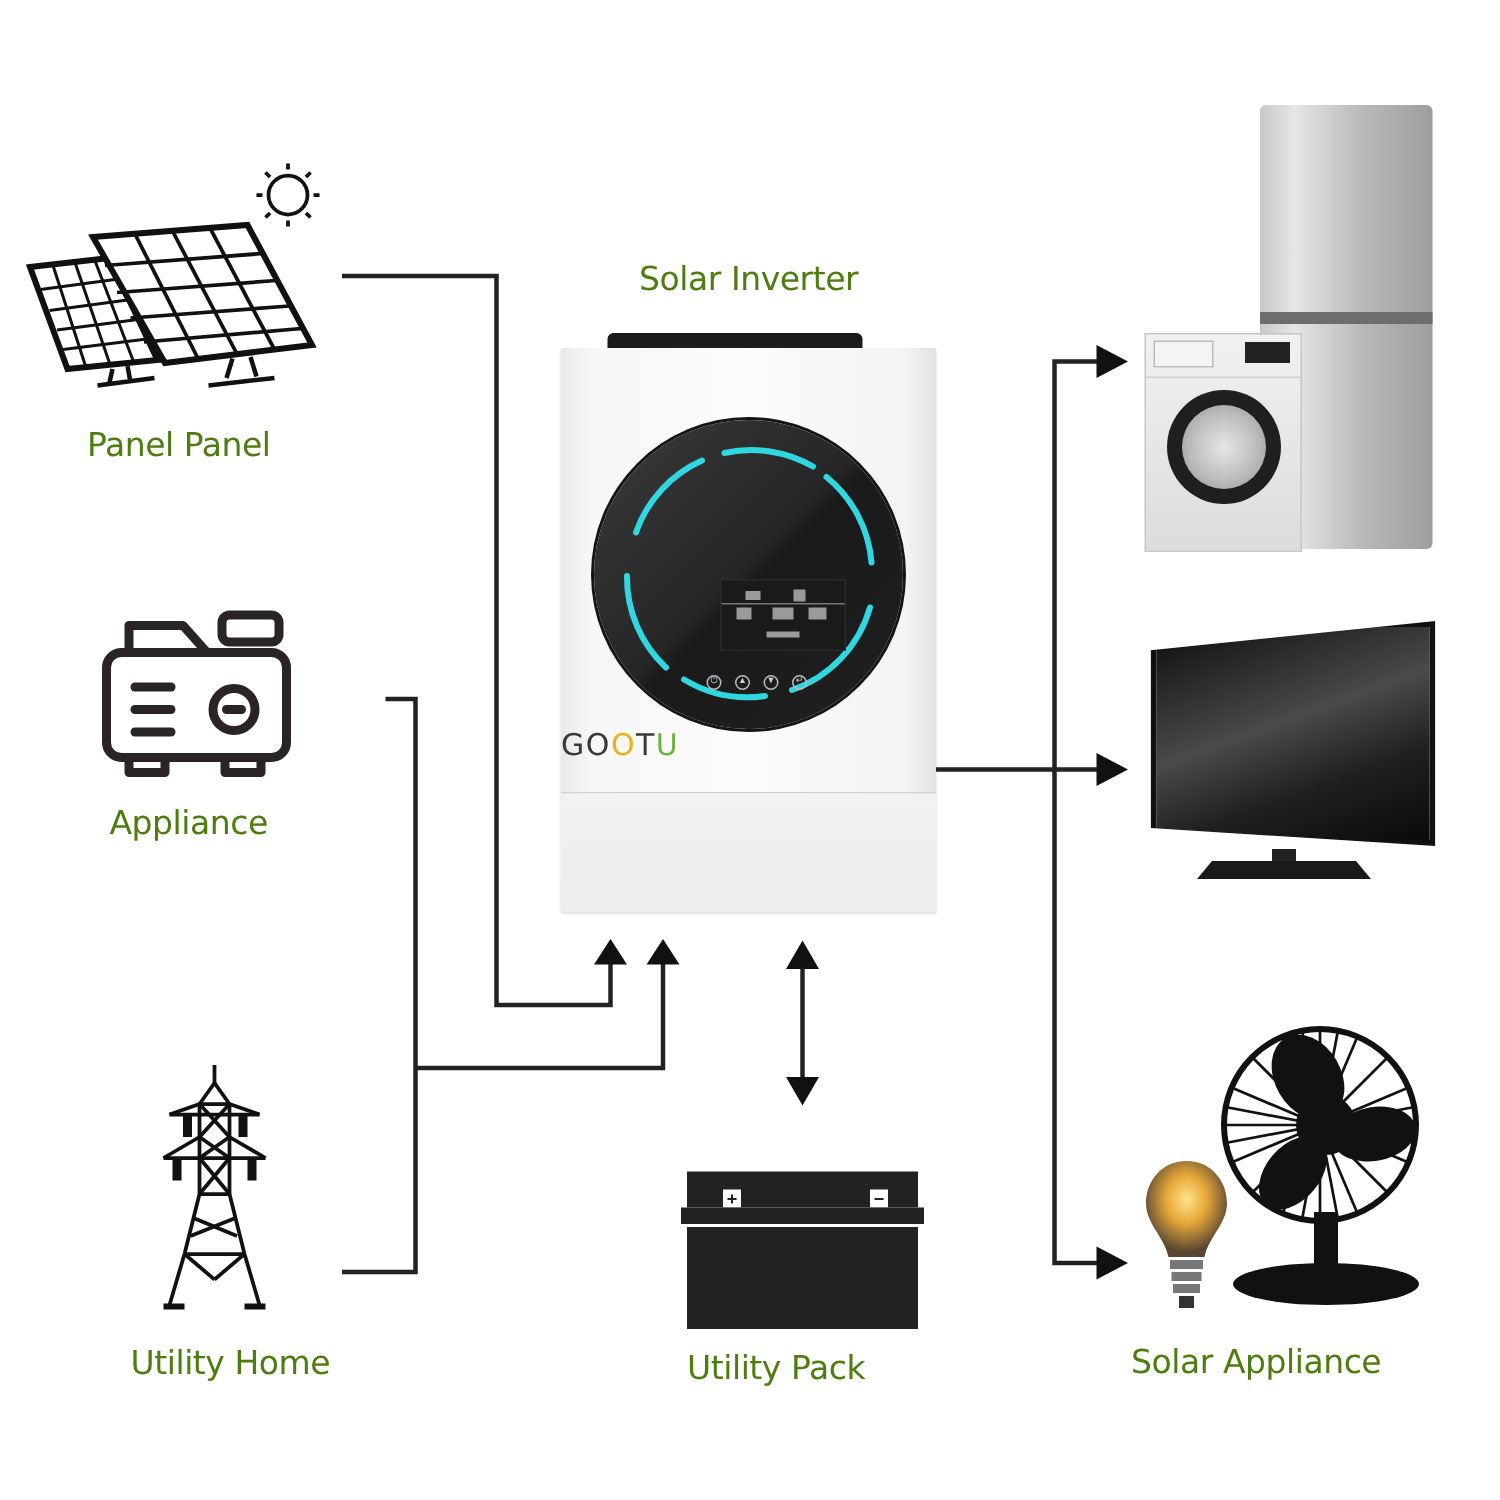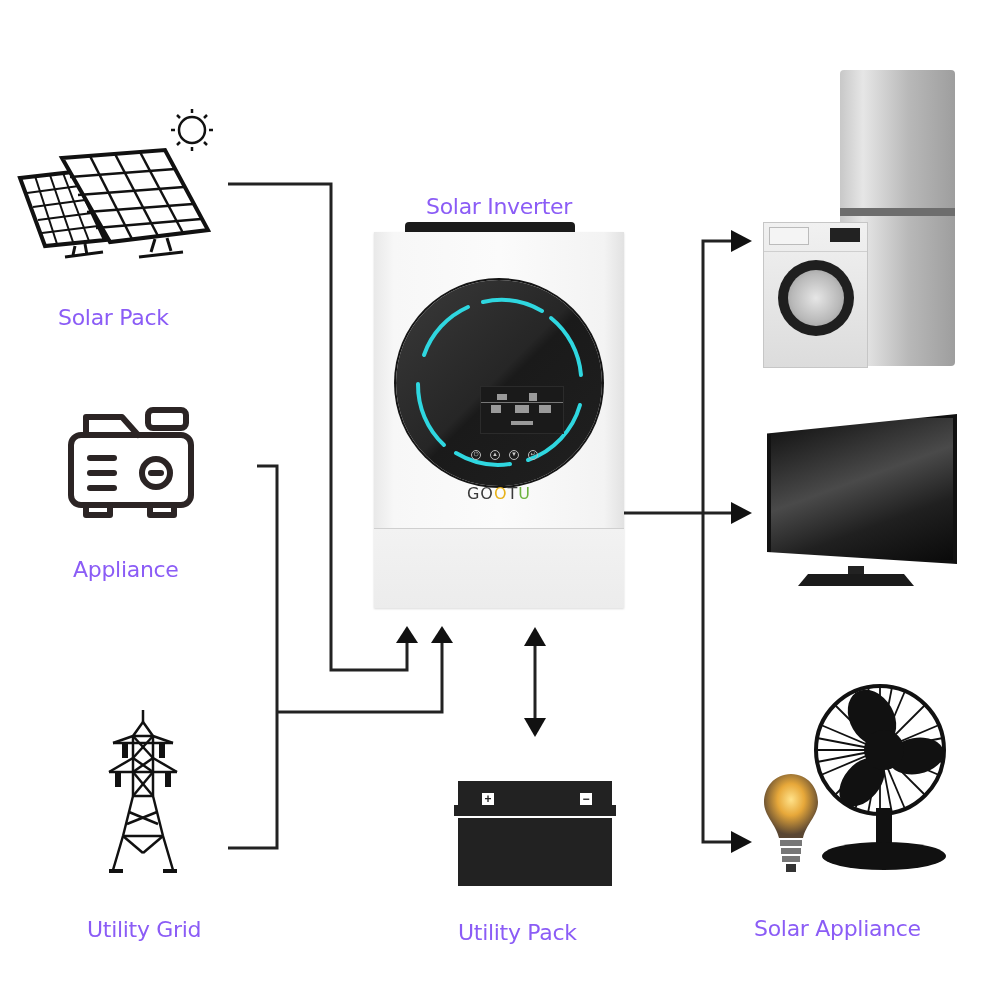--- a/index.html
+++ b/index.html
@@ -1,40 +1,40 @@
 <!DOCTYPE html>
 <html><head>
 <meta charset="utf-8">
 <style>
   html, body { margin:0; padding:0; background:#ffffff; }
   body { width:1000px; height:1000px; position:relative; overflow:hidden;
          font-family:"Liberation Sans", sans-serif; color:#111; }
   .abs { position:absolute; }
-  .label { position:absolute; font-size:22px; color:#8b5cf6; white-space:nowrap;
-           font-family:"DejaVu Sans", sans-serif; letter-spacing:-0.3px;margin-top:20px; }
+  .label { position:absolute; font-size:22px; color:#4d7c0f; white-space:nowrap;
+           font-family:"DejaVu Sans", sans-serif; letter-spacing:-0.3px; }
   svg.wires { position:absolute; left:0; top:0; width:1000px; height:1000px; }
   
   .inv-bracket { position:absolute; left:405px; top:222px; width:170px; height:16px;
                  background:#1b1b1b; border-radius:4px 4px 0 0; }
   .inv-body { position:absolute; left:374px; top:232px; width:250px; height:376px;
               background:linear-gradient(90deg,#e9e9e9 0%,#f7f7f7 8%,#fbfbfb 50%,#f3f3f3 92%,#e2e2e2 100%);
               box-shadow:0 1px 2px rgba(0,0,0,0.15); }
   .inv-divider { position:absolute; left:0; right:0; top:296px; height:1px; background:#cfcfcf; }
   .inv-lower { position:absolute; left:0; right:0; top:297px; bottom:0;
                background:linear-gradient(180deg,#f2f2f2,#ececec); }
   .inv-dial { position:absolute; left:22px; top:48px; width:206px; height:206px; border-radius:50%;
               background:linear-gradient(135deg,#3a3a3a 0%,#262626 48%,#1a1a1a 52%,#202020 100%);
               box-shadow:0 0 0 2px #151515; }
   .inv-lcd { position:absolute; left:84px; top:106px; width:82px; height:46px;
              background:#1a1a1a; border:1px solid #2b2b2b; }
   .lcd-seg { position:absolute; background:#9a9a9a; }
   .inv-btn { position:absolute; top:170px; width:10px; height:10px; border-radius:50%;
              border:1.5px solid #bbb; box-sizing:border-box; color:#ccc; font-size:6px;
              line-height:7px; text-align:center; }
-  .brand { position:absolute; left:0; right:0; top:252px; text-align:center; font-size:16px;
+  .brand { position:absolute; left:0; right:0; top:252px; font-size:20px;
            letter-spacing:1px; font-family:"DejaVu Sans", sans-serif; }
   .brand .b1 { color:#3a3a3a; }
   .brand .b2 { color:#e8b21a; }
   .brand .b3 { color:#6db33f; }
   
   .fridge { position:absolute; left:840px; top:70px; width:115px; height:296px;
             background:linear-gradient(90deg,#c8c8c8 0%,#e6e6e6 20%,#b8b8b8 60%,#9e9e9e 100%);
             border-radius:4px; }
   .fridge-gap { position:absolute; left:0; right:0; top:138px; height:8px; background:#6d6d6d; }
   .washer { position:absolute; left:763px; top:222px; width:105px; height:146px;
@@ -113,21 +113,21 @@
           <line x1="81" y1="128" x2="186" y2="119"></line>
       <line x1="75" y1="56" x2="117" y2="139"></line>
           <line x1="100" y1="54" x2="143" y2="136"></line>
           <line x1="125" y1="52" x2="168" y2="133"></line>
         </g>
       <path d="M60,146 L58,155 M70,144 L72,155 M50,157 L88,152" stroke-width="3" fill="none"></path>
       <path d="M140,139 L136,152 M152,138 L156,151 M124,157 L168,152" stroke-width="3" fill="none"></path>
     </g>
   </svg>
 </div>
-<div class="label" style="left:58px;top:285px;">Solar Pack</div>
+<div class="label" style="left:58px;top:285px;">Panel Panel</div>
 
 <div class="abs" style="left:66px;top:405px;width:130px;height:118px;">
   <svg width="130" height="118" viewBox="0 0 130 118">
     <g stroke="#2b2424" stroke-width="6" fill="none" stroke-linejoin="round" stroke-linecap="round">
       <path d="M20,30 L20,12 L56,12 L72,30"></path>
       <rect x="82" y="5" width="38" height="18" rx="5"></rect>
       <rect x="5" y="30" width="120" height="70" rx="10"></rect>
       <line x1="24" y1="53" x2="48" y2="53"></line>
         <line x1="24" y1="68" x2="48" y2="68"></line>
         <line x1="24" y1="83" x2="48" y2="83"></line>
@@ -173,21 +173,21 @@
     <g fill="#111">
       <rect x="4" y="161" width="14" height="4"></rect>
         <rect x="58" y="161" width="14" height="4"></rect>
       <rect x="17" y="36" width="6" height="14"></rect>
         <rect x="54" y="36" width="6" height="14"></rect>
       <rect x="10" y="65" width="6" height="14"></rect>
         <rect x="60" y="65" width="6" height="14"></rect>
     </g>
   </svg>
 </div>
-<div class="label" style="left:87px;top:897px;">Utility Grid</div>
+<div class="label" style="left:87px;top:897px;">Utility Home</div>
 
 <div class="label" style="left:426px;top:174px;">Solar Inverter</div>
 <div class="inv-bracket"></div>
 <div class="inv-body">
   <div class="inv-dial">
     <svg width="206" height="206" viewBox="0 0 206 206" style="position:absolute;left:0;top:0;">
       <g fill="none" stroke="#2fd7e0" stroke-width="4" stroke-linecap="round">
         <path d="M28,75 A82,82 0 0 1 72,27"></path>
         <path d="M87,22 A82,82 0 0 1 146,31"></path>
         <path d="M155,38 A82,82 0 0 1 185,95"></path>

